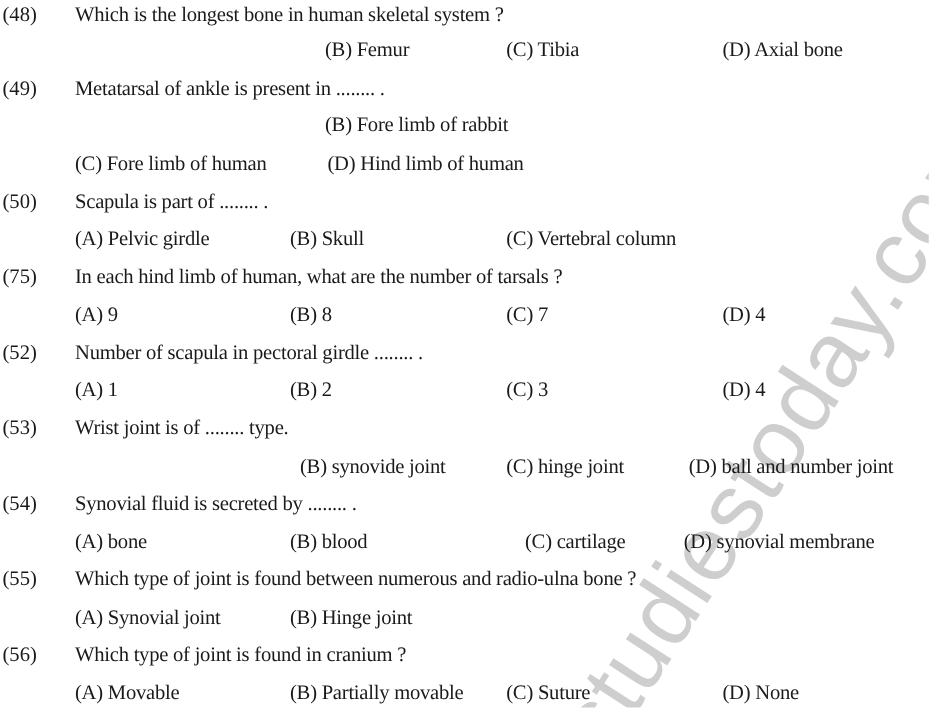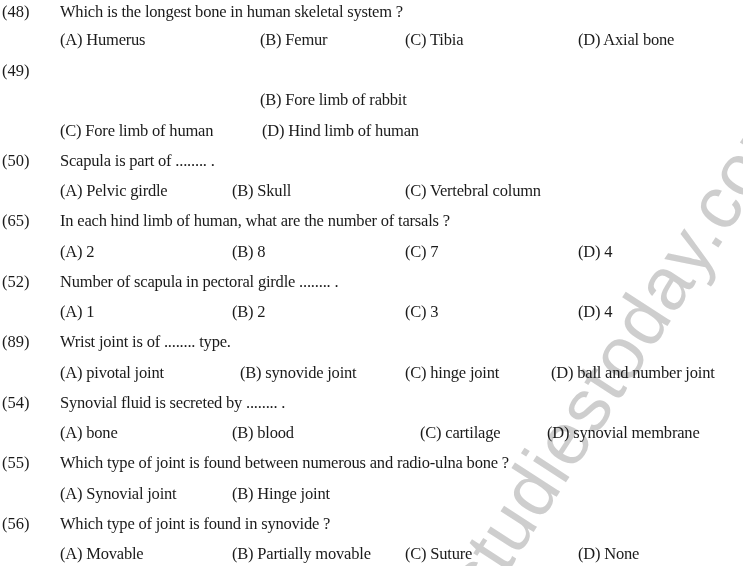--- a/index.html
+++ b/index.html
@@ -23,75 +23,74 @@
 </head>
 <body>
 
 <div class="watermark">studiestoday.com</div>
 
 <div class="line" style="top:0px">
   <span class="qnum">(48)</span>
   <span class="qtext">Which is the longest bone in human  skeletal system ?</span>
 </div>
 <div class="line" style="top:28px">
-  <span class="opt" style="left:60px">(A)  Humerus</span>
   <span class="opt" style="left:260px">(B) Femur</span>
   <span class="opt" style="left:405px">(C) Tibia</span>
   <span class="opt" style="left:578px">(D) Axial bone</span>
 </div>
 
 <div class="line" style="top:59px">
   <span class="qnum">(49)</span>
+  <span class="qtext">Metatarsal of ankle is present in ........ .</span>
 </div>
 <div class="line" style="top:88px">
   <span class="opt" style="left:260px">(B) Fore limb of rabbit</span>
 </div>
 <div class="line" style="top:119px">
   <span class="opt" style="left:60px">(C) Fore limb of human</span>
   <span class="opt" style="left:262px">(D) Hind limb of human</span>
 </div>
 
 <div class="line" style="top:149px">
   <span class="qnum">(50)</span>
   <span class="qtext">Scapula is part of ........ .</span>
 </div>
 <div class="line" style="top:179px">
   <span class="opt" style="left:60px">(A) Pelvic girdle</span>
   <span class="opt" style="left:232px">(B) Skull</span>
   <span class="opt" style="left:405px">(C) Vertebral column</span>
 </div>
 
 <div class="line" style="top:209px">
-  <span class="qnum">(65)</span>
+  <span class="qnum">(75)</span>
   <span class="qtext">In each hind limb of human, what are the number of tarsals ?</span>
 </div>
 <div class="line" style="top:240px">
-  <span class="opt" style="left:60px">(A)  2</span>
+  <span class="opt" style="left:60px">(A)  9</span>
   <span class="opt" style="left:232px">(B)  8</span>
   <span class="opt" style="left:405px">(C)  7</span>
   <span class="opt" style="left:578px">(D)  4</span>
 </div>
 
 <div class="line" style="top:270px">
   <span class="qnum">(52)</span>
   <span class="qtext">Number of scapula in pectoral girdle ........ .</span>
 </div>
 <div class="line" style="top:300px">
   <span class="opt" style="left:60px">(A)  1</span>
   <span class="opt" style="left:232px">(B)  2</span>
   <span class="opt" style="left:405px">(C)  3</span>
   <span class="opt" style="left:578px">(D)  4</span>
 </div>
 
 <div class="line" style="top:330px">
-  <span class="qnum">(89)</span>
+  <span class="qnum">(53)</span>
   <span class="qtext">Wrist joint is of ........ type.</span>
 </div>
 <div class="line" style="top:361px">
-  <span class="opt" style="left:60px">(A) pivotal joint</span>
   <span class="opt" style="left:240px">(B) synovide joint</span>
   <span class="opt" style="left:405px">(C) hinge joint</span>
   <span class="opt" style="left:551px">(D) ball and number joint</span>
 </div>
 
 <div class="line" style="top:391px">
   <span class="qnum">(54)</span>
   <span class="qtext">Synovial fluid is secreted by ........ .</span>
 </div>
 <div class="line" style="top:421px">
@@ -105,20 +104,20 @@
   <span class="qnum">(55)</span>
   <span class="qtext">Which type of  joint is found between numerous and radio-ulna bone ?</span>
 </div>
 <div class="line" style="top:482px">
   <span class="opt" style="left:60px">(A) Synovial joint</span>
   <span class="opt" style="left:232px">(B) Hinge joint</span>
 </div>
 
 <div class="line" style="top:512px">
   <span class="qnum">(56)</span>
-  <span class="qtext">Which type of  joint is found in synovide ?</span>
+  <span class="qtext">Which type of  joint is found in cranium ?</span>
 </div>
 <div class="line" style="top:542px">
   <span class="opt" style="left:60px">(A)  Movable</span>
   <span class="opt" style="left:232px">(B) Partially movable</span>
   <span class="opt" style="left:405px">(C) Suture</span>
   <span class="opt" style="left:578px">(D)  None</span>
 </div>
 
 </body></html>

